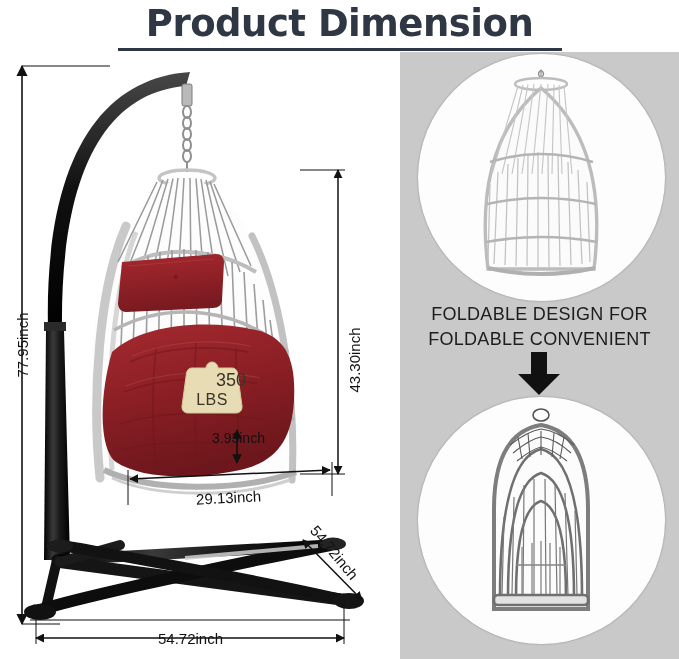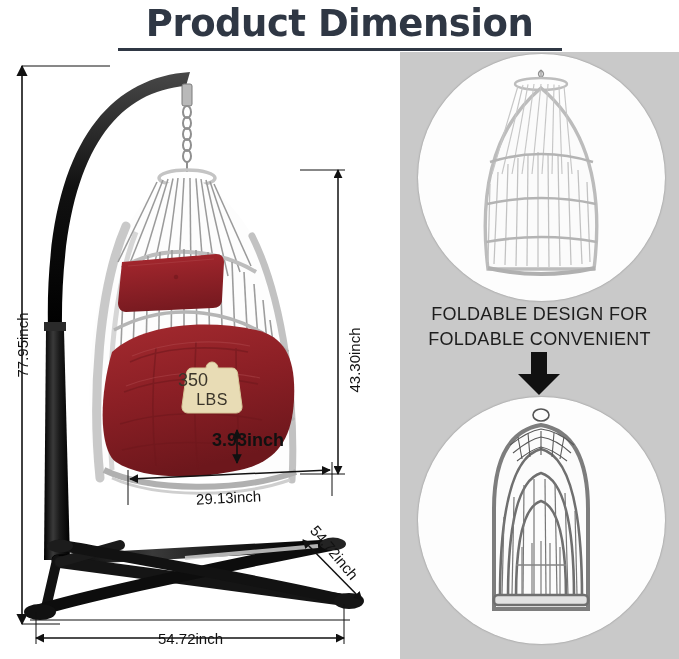--- a/index.html
+++ b/index.html
@@ -21,21 +21,21 @@
                    box-shadow:0 0 2px rgba(0,0,0,.35);overflow:hidden;}
   .circle-top{left:18px;top:2px;width:247px;height:247px;}
   .circle-bottom{left:18px;top:345px;width:247px;height:247px;}
   .fold-text{position:absolute;left:0;top:250px;width:279px;text-align:center;
              font-size:18px;color:#1d1d1d;line-height:25px;letter-spacing:.3px;}
   .down-arrow{position:absolute;left:115px;top:300px;width:48px;height:44px;}
 
   
   .dim{position:absolute;font-size:15px;color:#111;white-space:nowrap;}
   .dim-v{transform-origin:left top;}
-  .dim-sm{font-size:18px;font-weight:bold;}
+  .dim-sm{font-size:14px;font-weight:normal;}
 
   .svgbox{position:absolute;left:0;top:0;width:679px;height:659px;pointer-events:none;}
 </style>
 </head>
 <body>
 
 <div id="page">
 
   <div class="title-wrap">
     <div class="title">Product Dimension</div>
@@ -332,19 +332,19 @@
 
   <div class="dim" style="left:320px; top:522px; transform:rotate(50deg); transform-origin:left top;">54.72inch</div>
 
   <div class="dim" style="left:158px; top:630px;">54.72inch</div>
 
   <div style="position:absolute;left:178px;top:358px;width:68px;height:58px;">
     <svg viewBox="0 0 68 58" width="68" height="58">
       <path d="M28 10 a6 6 0 0 1 12 0 l14 0 c3 0 5 2 5.5 5 L64 48 c.4 4 -2 7 -6 7 L10 55
                c-4 0 -6.4 -3 -6 -7 L8.5 15 C9 12 11 10 14 10 Z" fill="#e8dcb5" stroke="#d8c89a" stroke-width="1"></path>
     </svg>
-    <div style="position:absolute;left:0;top:12px;width:68px;text-align:left;
+    <div style="position:absolute;left:0;top:12px;width:68px;text-align:right;
                 font-size:18px;color:#3a352a;font-family:'Liberation Sans',sans-serif;">350</div>
     <div style="position:absolute;left:0;top:33px;width:68px;text-align:center;
                 font-size:16px;color:#3a352a;letter-spacing:.5px;">LBS</div>
   </div>
 
 </div>
 
 </body></html>

